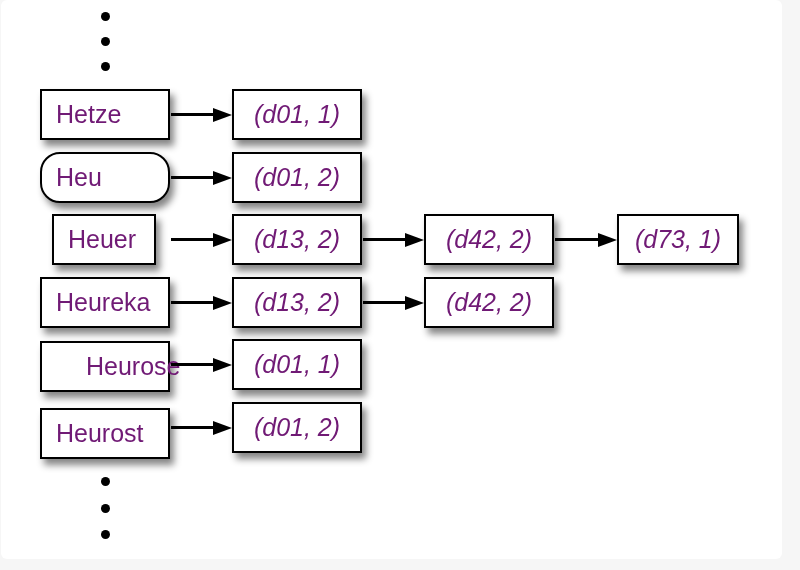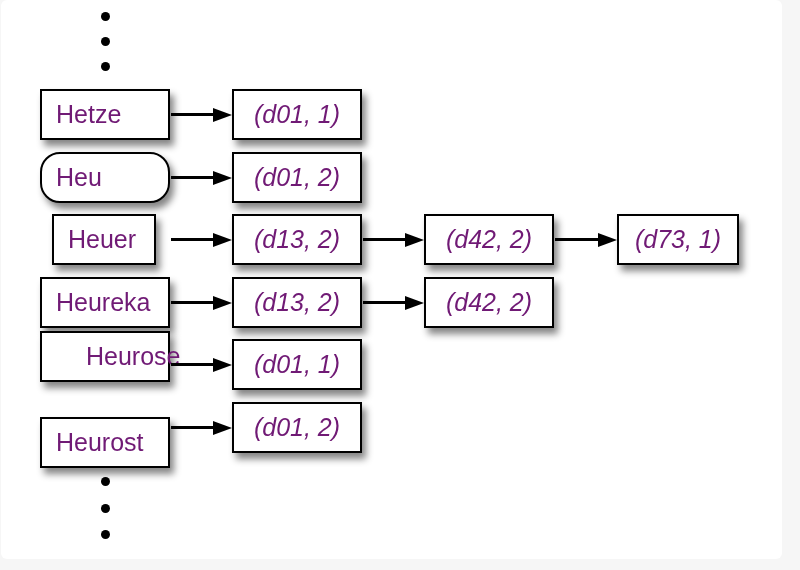--- a/index.html
+++ b/index.html
@@ -98,25 +98,25 @@
       <div class="node posting" style="left: 617px; top: 214px; width: 122px; height: 51px;">(d73, 1)</div>
       <div class="arrow-shaft" style="left: 555px; top: 238.25px; width: 47px;"></div>
       <div class="arrow-head" style="left: 598px; top: 232.5px;"></div>
       <div class="node term" style="left: 40px; top: 277px; width: 130px; height: 51px;">Heureka</div>
       <div class="node posting" style="left: 232px; top: 277px; width: 130px; height: 51px;">(d13, 2)</div>
       <div class="arrow-shaft" style="left: 171px; top: 301.25px; width: 46px;"></div>
       <div class="arrow-head" style="left: 213px; top: 295.5px;"></div>
       <div class="node posting" style="left: 424px; top: 277px; width: 130px; height: 51px;">(d42, 2)</div>
       <div class="arrow-shaft" style="left: 363px; top: 301.25px; width: 46px;"></div>
       <div class="arrow-head" style="left: 405px; top: 295.5px;"></div>
-      <div class="node term" style="left: 40px; top: 331px; width: 130px; height: 51px; padding-left: 44px;">Heurose</div>
+      <div class="node term" style="left: 40px; top: 341px; width: 130px; height: 51px; padding-left: 44px;">Heurose</div>
       <div class="node posting" style="left: 232px; top: 339px; width: 130px; height: 51px;">(d01, 1)</div>
       <div class="arrow-shaft" style="left: 171px; top: 363.25px; width: 46px;"></div>
       <div class="arrow-head" style="left: 213px; top: 357.5px;"></div>
-      <div class="node term" style="left: 40px; top: 417px; width: 130px; height: 51px;">Heurost</div>
+      <div class="node term" style="left: 40px; top: 408px; width: 130px; height: 51px;">Heurost</div>
       <div class="node posting" style="left: 232px; top: 402px; width: 130px; height: 51px;">(d01, 2)</div>
       <div class="arrow-shaft" style="left: 171px; top: 426.25px; width: 46px;"></div>
       <div class="arrow-head" style="left: 213px; top: 420.5px;"></div>
       <div class="dot" style="left: 100.5px; top: 12px;"></div>
       <div class="dot" style="left: 100.5px; top: 37px;"></div>
       <div class="dot" style="left: 100.5px; top: 62px;"></div>
       <div class="dot" style="left: 100.5px; top: 477px;"></div>
       <div class="dot" style="left: 100.5px; top: 504px;"></div>
       <div class="dot" style="left: 100.5px; top: 530px;"></div>
     </div>

